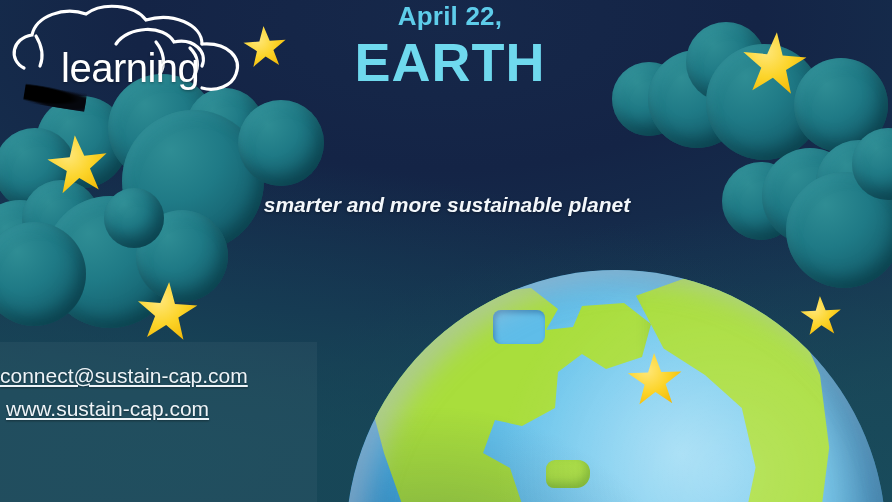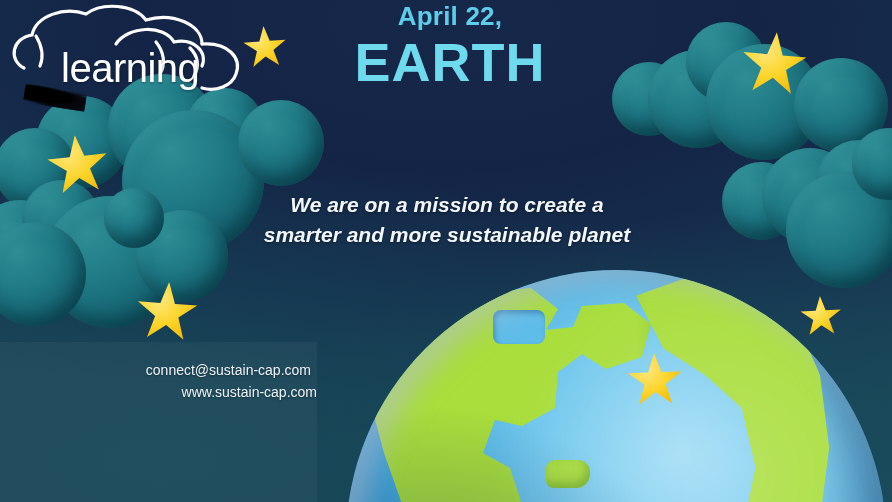--- a/index.html
+++ b/index.html
@@ -62,22 +62,23 @@
     line-height:1.42;text-shadow:0 1px 3px rgba(0,0,0,.4);
   }
 
   
   .contact{
     position:absolute;left:0;top:342px;width:317px;height:160px;
     background:rgba(255,255,255,.045);
     padding-top:18px;
   }
   .contact div{
-    color:#eef4f8;font-size:14px;line-height:1.55;text-align:right;
+    color:#eef4f8;font-size:21px;line-height:1.55;text-align:left;
     text-shadow:0 1px 2px rgba(0,0,0,.4);
+    text-decoration:underline;
   }
   .c-mail{padding-right:6px;}
   .c-web{padding-left:6px;}
 
   
   .globe{
     position:absolute;left:346px;top:270px;width:540px;height:540px;border-radius:50%;
     background:
       radial-gradient(circle at 62% 34%, #9fdcf5 0%, #76caee 26%, #4fb4e4 52%, #2f93cf 74%, #1f5fa4 92%, #17407e 100%);
     box-shadow:inset -24px -22px 60px rgba(10,38,82,.55);
@@ -190,21 +191,20 @@
     <div class="smudge"></div>
     <div class="logo-word">learning</div>
   </div>
 
   <div class="headline">
     <div class="eyebrow" style="color:#5ecdea;">April 22,</div>
     <div class="earth" style="color:#6fd9ee;">EARTH</div>
   </div>
 
   <div class="tagline">
-    <div>We are on a mission to create a</div>
     <div>smarter and more sustainable planet</div>
   </div>
 
   <div class="contact">
     <div class="c-mail">connect@sustain-cap.com</div>
     <div class="c-web">www.sustain-cap.com</div>
   </div>
 
 </div>
 

